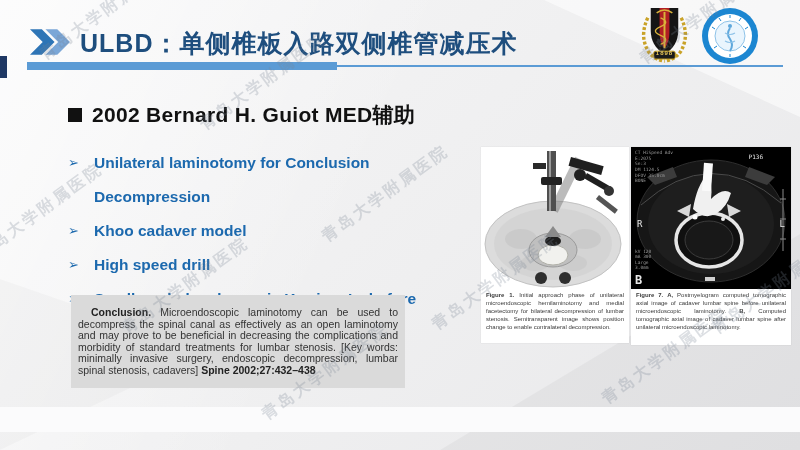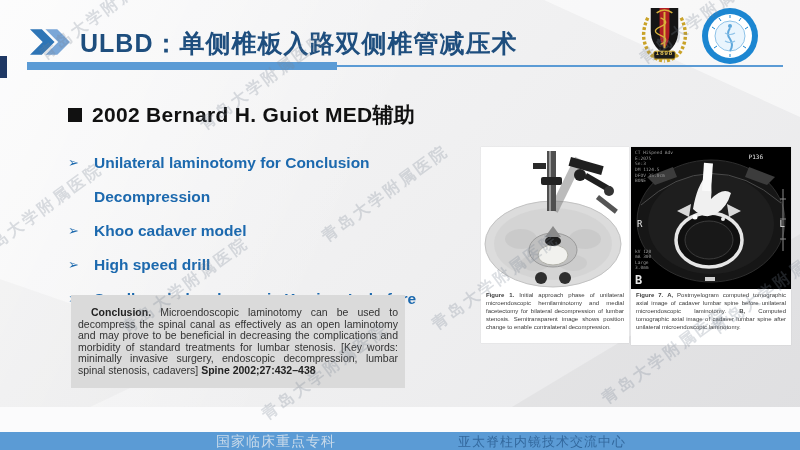--- a/index.html
+++ b/index.html
@@ -235,18 +235,14 @@
 BONE</div>
       <div class="ct-tech bottom" id="ct-tech-bottom">kV 120
 mA 300
 Large
 3.0mm</div>
     </div>
     <div class="fig-caption"><b>Figure 7.</b> <b>A,</b><span> Postmyelogram computed tomographic axial image of cadaver lumbar spine before unilateral microendoscopic laminotomy. </span><b>B,</b><span> Computed tomographic axial image of cadaver lumbar spine after unilateral microendoscopic laminotomy.</span></div>
   </div>
 
   <div class="cite-strip"></div>
-  <div class="footer">
-    <span class="f-left">国家临床重点专科</span>
-    <span class="f-right">亚太脊柱内镜技术交流中心</span>
-  </div>
 
 </div>
 
 </body></html>

